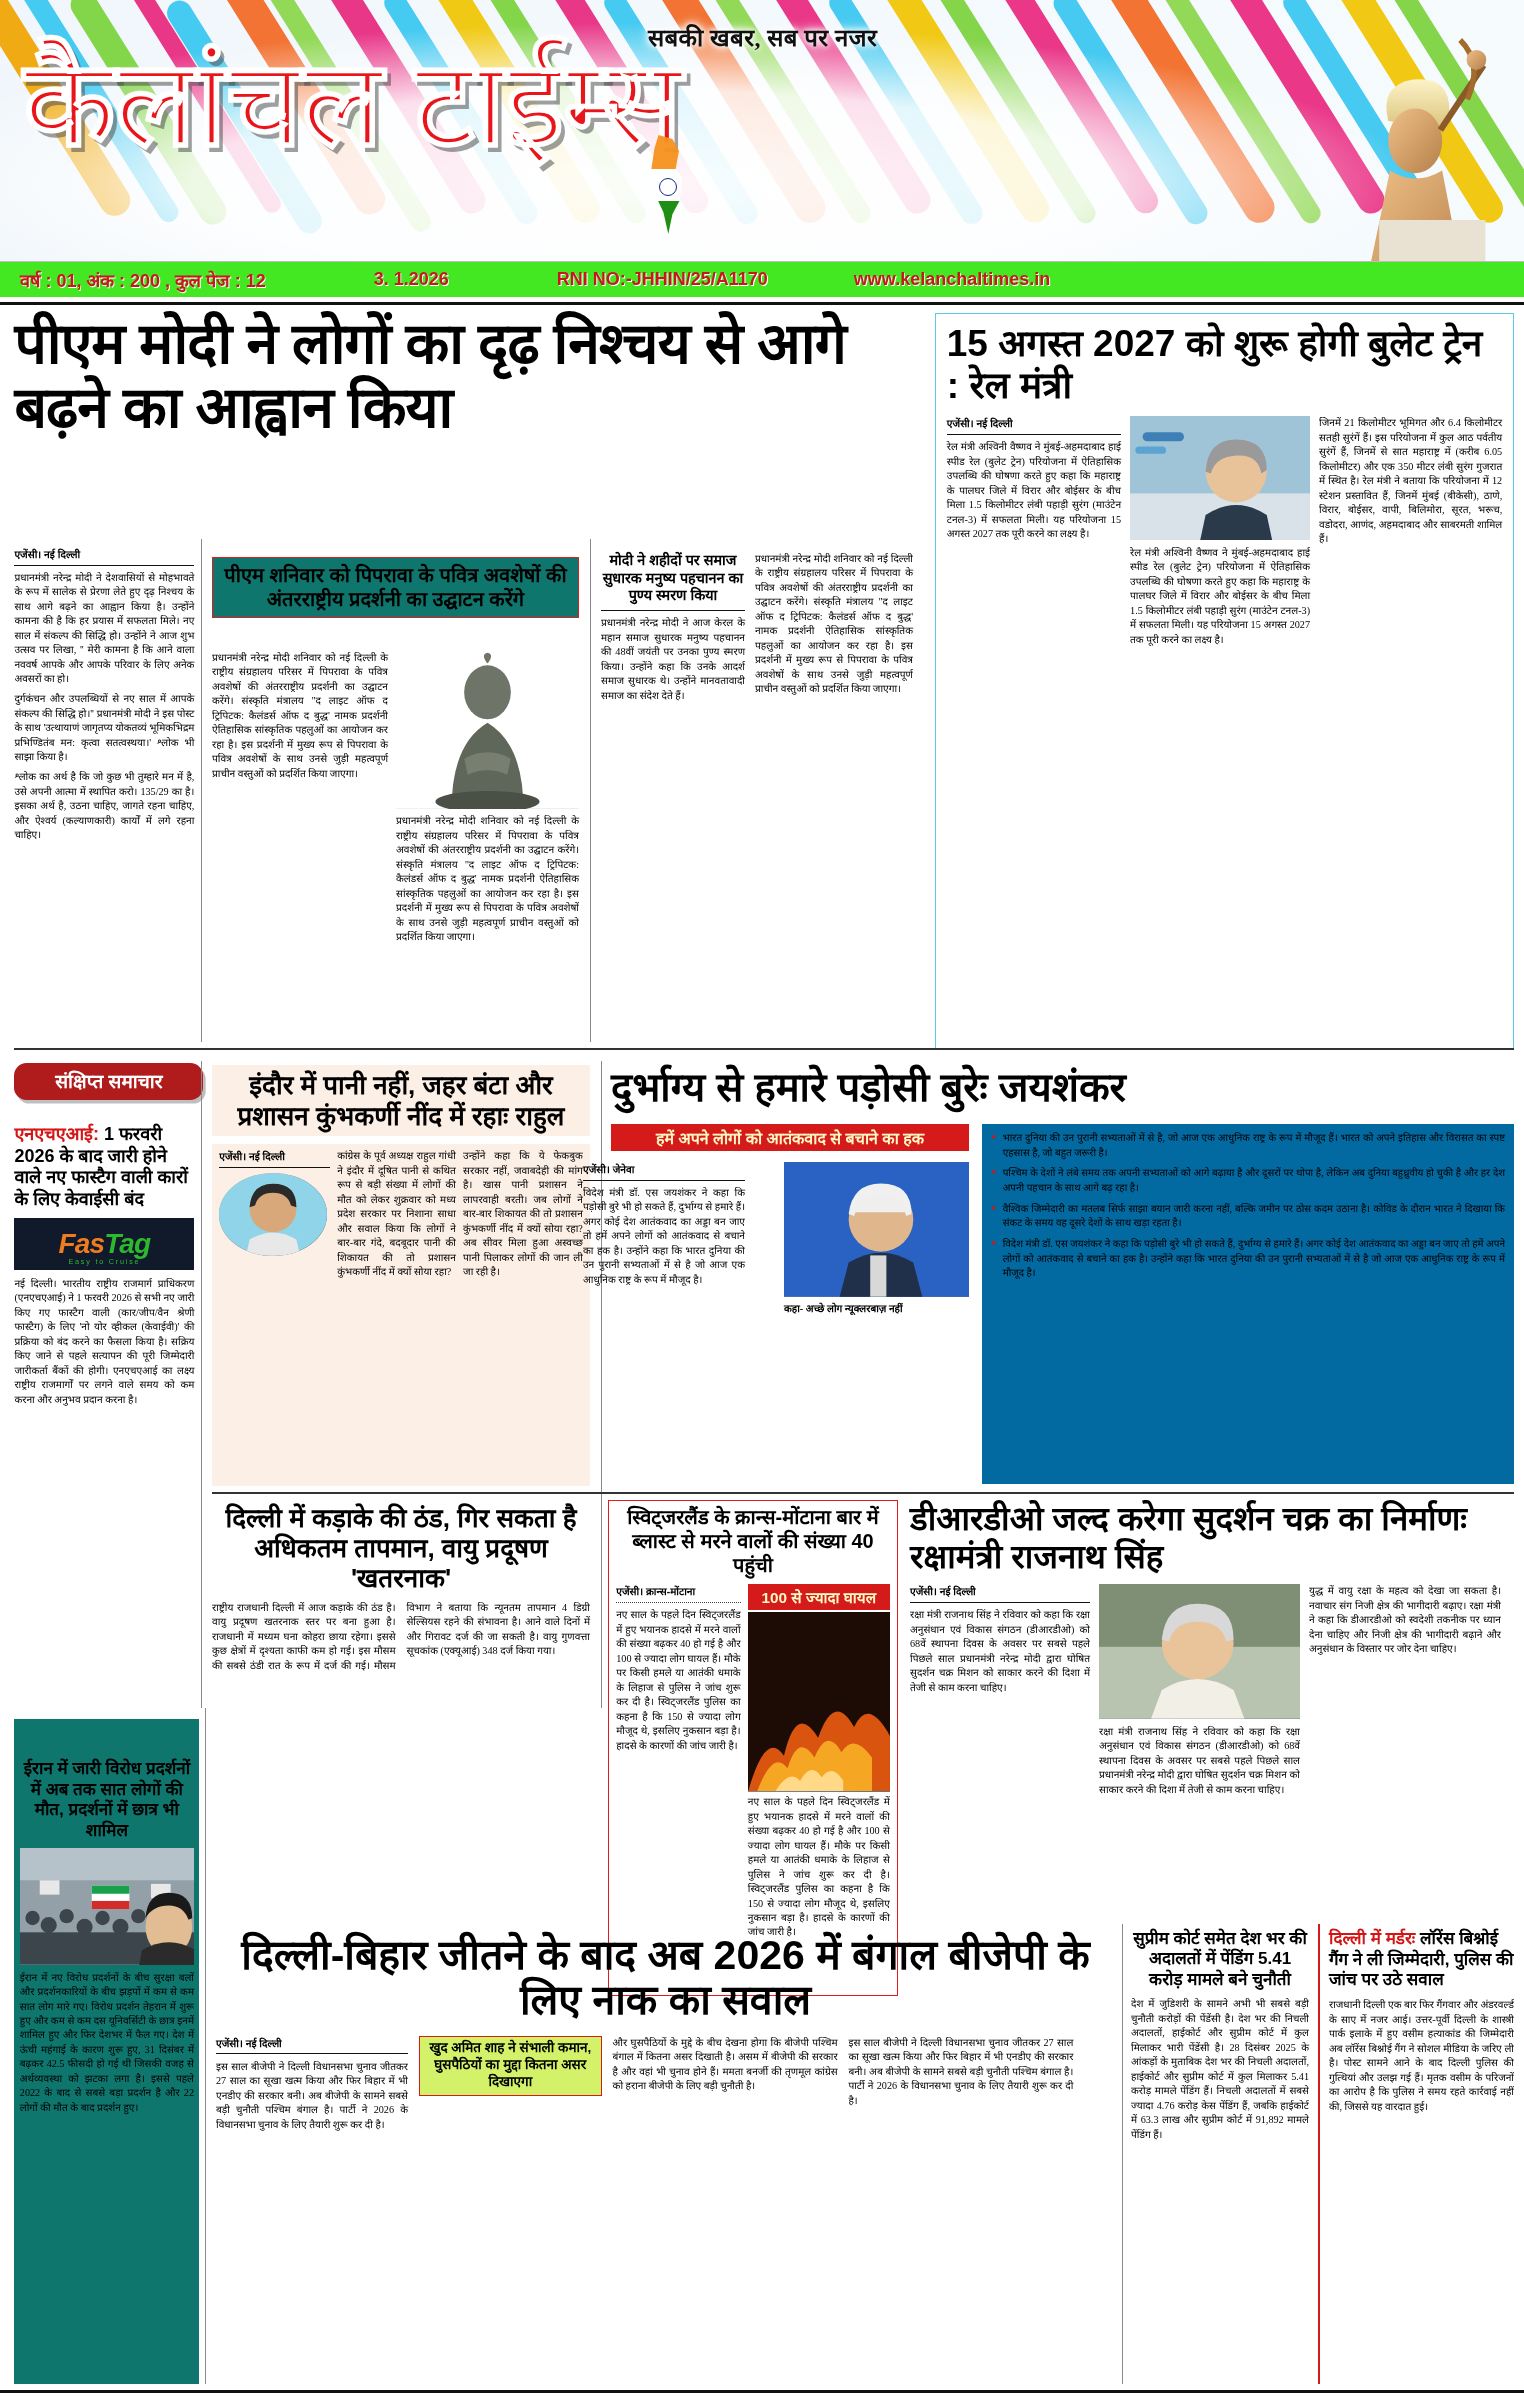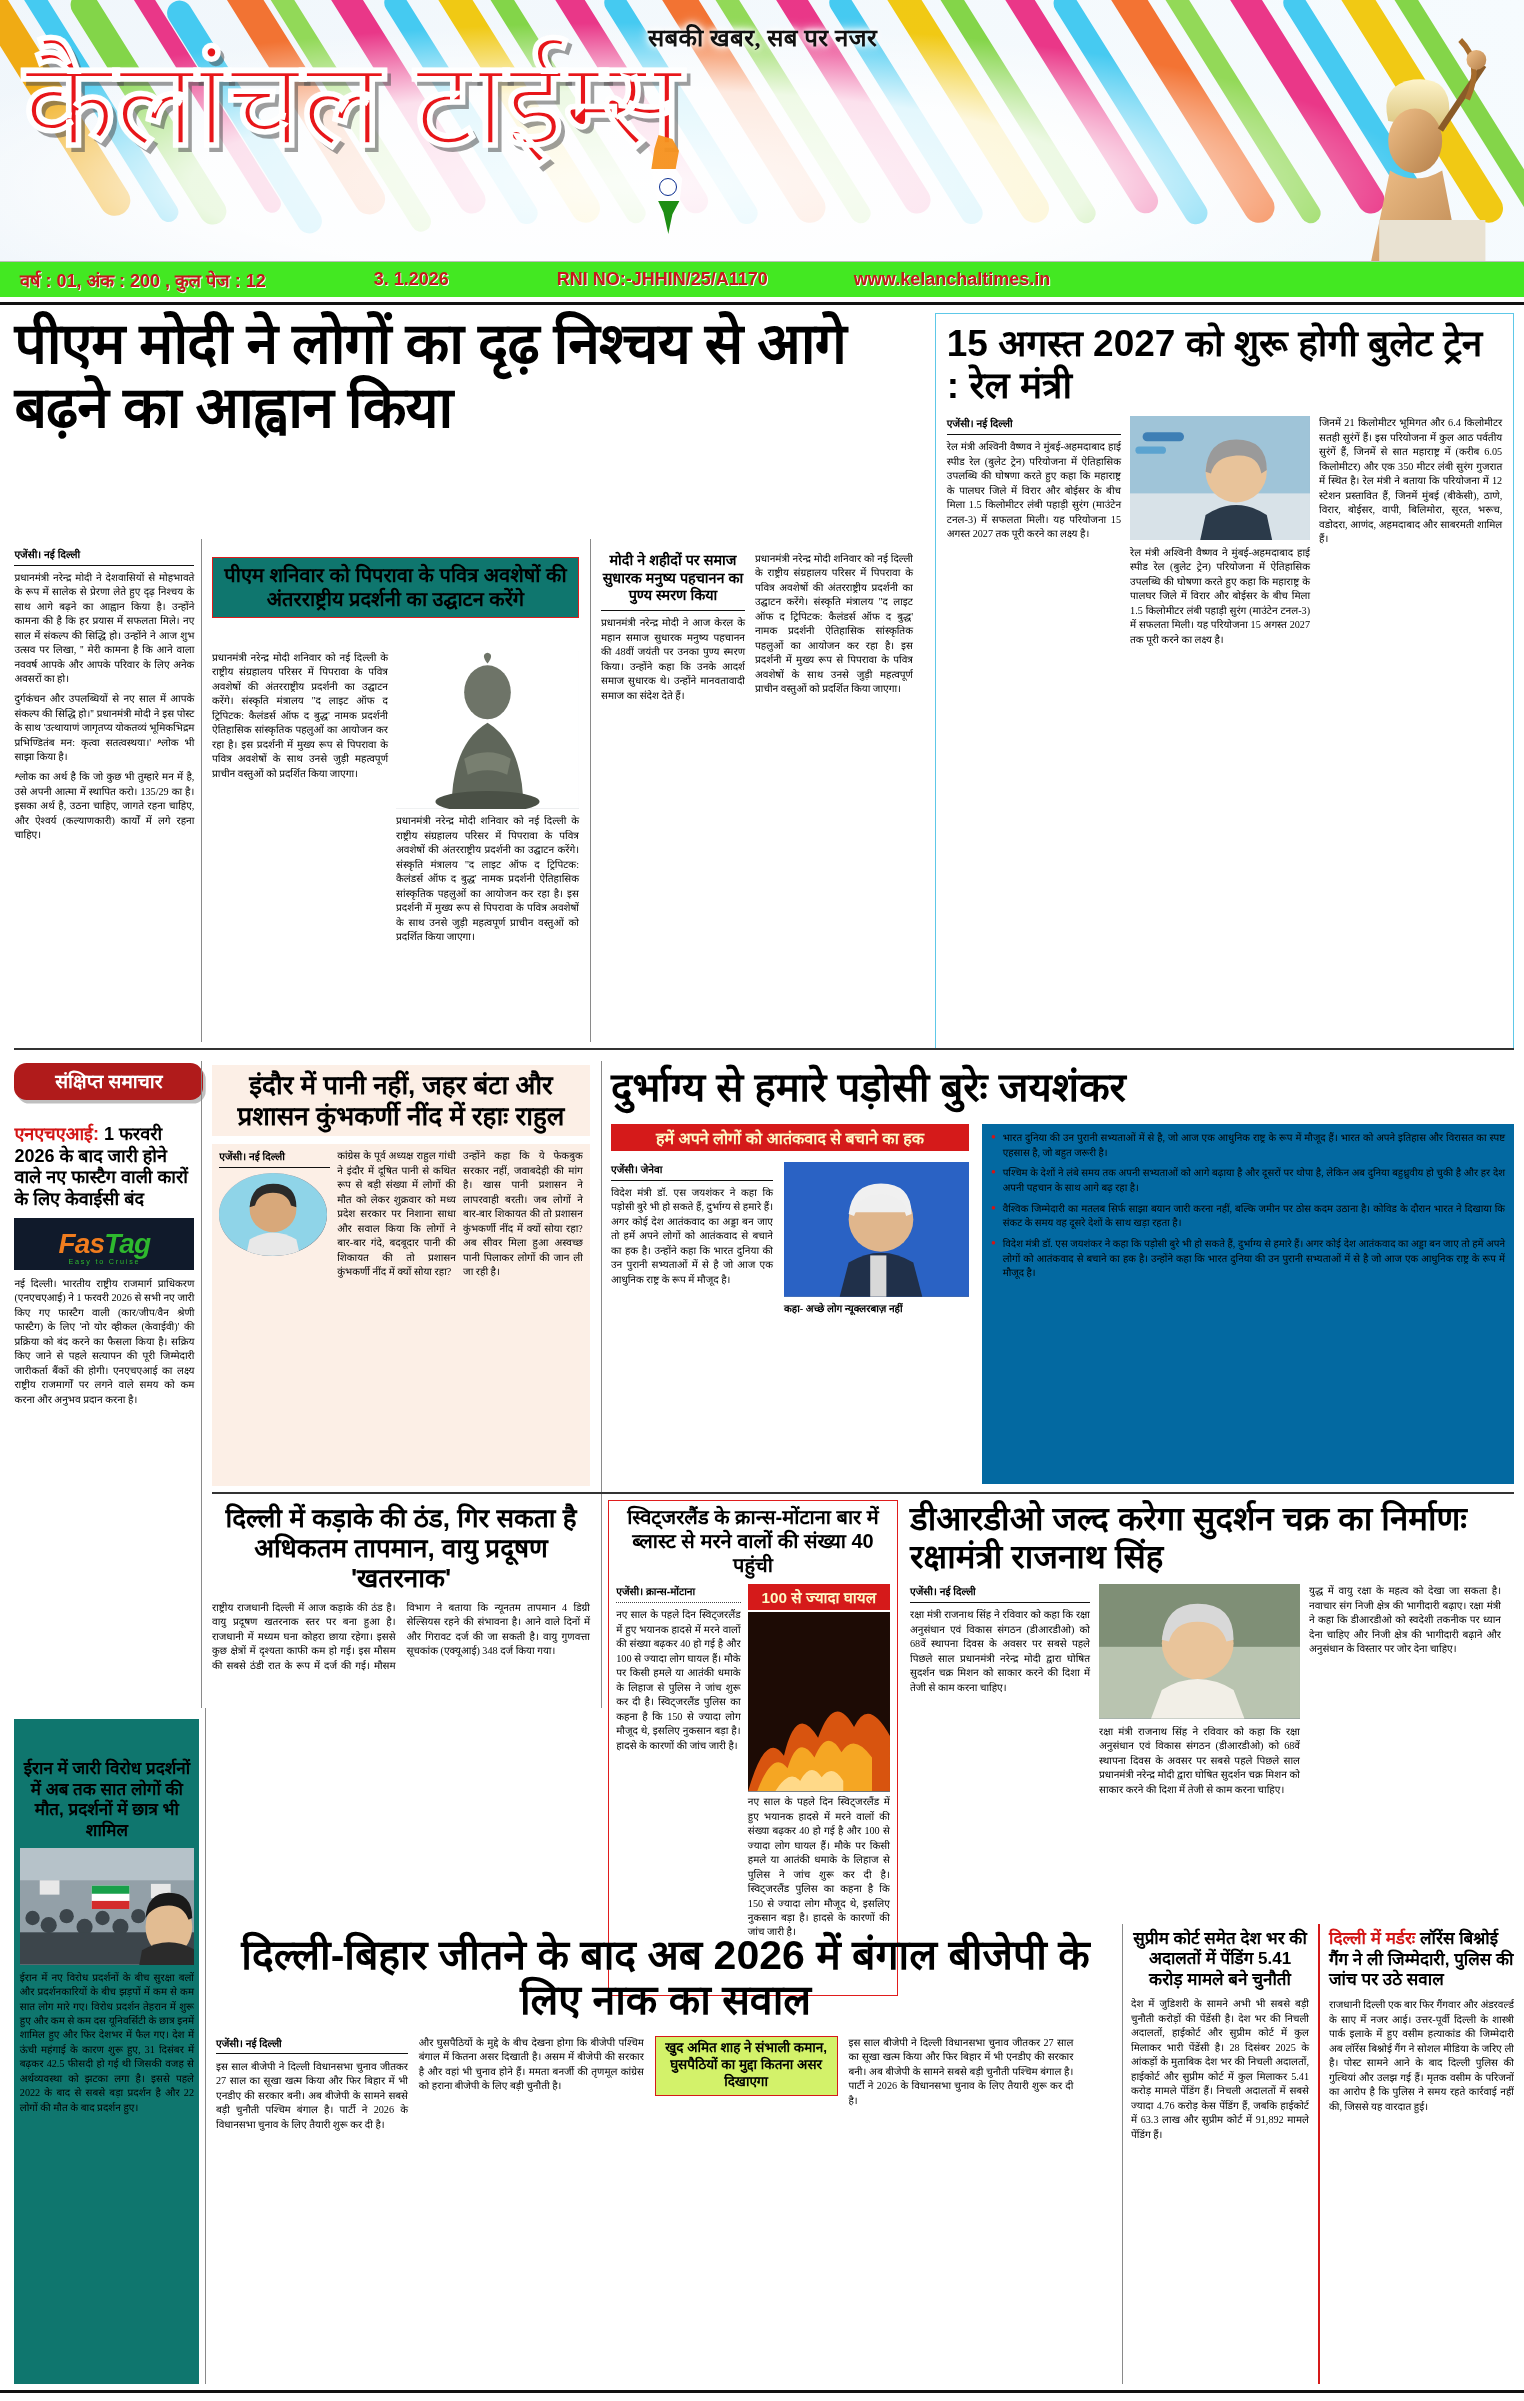--- a/index.html
+++ b/index.html
@@ -298,21 +298,21 @@
   </div>
 
   <div class="vline" style="left:601px; top:1061px; height:647px;"></div>
 
   <div class="blk" style="left:611px; top:1065px; width:903px;">
     <div class="hl" style="font-size:40px; line-height:1.1;">दुर्भाग्य से हमारे पड़ोसी बुरेः जयशंकर</div>
   </div>
 
   <div class="blk redbanner" style="left:611px; top:1124px; width:358px; font-size:16px;">हमें अपने लोगों को आतंकवाद से बचाने का हक</div>
 
-  <div class="blk" style="left:611px; top:1162px; width:162px;">
+  <div class="blk" style="left:583px; top:1162px; width:162px;">
     <div class="byline">एजेंसी। जेनेवा</div>
     <div class="rule"></div>
     <div class="body-txt">विदेश मंत्री डॉ. एस जयशंकर ने कहा कि पड़ोसी बुरे भी हो सकते हैं, दुर्भाग्य से हमारे हैं। अगर कोई देश आतंकवाद का अड्डा बन जाए तो हमें अपने लोगों को आतंकवाद से बचाने का हक है। उन्होंने कहा कि भारत दुनिया की उन पुरानी सभ्यताओं में से है जो आज एक आधुनिक राष्ट्र के रूप में मौजूद है।</div>
   </div>
 
   <div class="blk" style="left:784px; top:1162px; width:185px;">
     <div class="ph bluebg" style="width:185px; height:135px;">
       <svg viewBox="0 0 206 150" style="position:absolute; inset:0; z-index:2;">
         <rect width="206" height="150" fill="#2a62c4"></rect>
         <circle cx="108" cy="64" r="36" fill="#e0b68c"></circle>
@@ -428,25 +428,25 @@
   <div class="vline" style="left:205px; top:1708px; height:676px;"></div>
 
   <div class="blk" style="left:216px; top:1933px; width:899px;">
     <div class="hl" style="font-size:41px; line-height:1.1; text-align:center;">दिल्ली-बिहार जीतने के बाद अब 2026 में बंगाल बीजेपी के लिए नाक का सवाल</div>
     <div style="display:flex; gap:10.8px; margin-top:12.6px;">
       <div style="width:192px;">
         <div class="byline">एजेंसी। नई दिल्ली</div>
         <div class="rule"></div>
         <div class="body-txt">इस साल बीजेपी ने दिल्ली विधानसभा चुनाव जीतकर 27 साल का सूखा खत्म किया और फिर बिहार में भी एनडीए की सरकार बनी। अब बीजेपी के सामने सबसे बड़ी चुनौती पश्चिम बंगाल है। पार्टी ने 2026 के विधानसभा चुनाव के लिए तैयारी शुरू कर दी है।</div>
       </div>
+      <div style="width:183px;">
+        <div class="greenbadge">खुद अमित शाह ने संभाली कमान, घुसपैठियों का मुद्दा कितना असर दिखाएगा</div>
+      </div>
       <div style="width:225px;">
         <div class="body-txt">और घुसपैठियों के मुद्दे के बीच देखना होगा कि बीजेपी पश्चिम बंगाल में कितना असर दिखाती है। असम में बीजेपी की सरकार है और वहां भी चुनाव होने हैं। ममता बनर्जी की तृणमूल कांग्रेस को हराना बीजेपी के लिए बड़ी चुनौती है।</div>
-      </div>
-      <div style="width:183px;">
-        <div class="greenbadge">खुद अमित शाह ने संभाली कमान, घुसपैठियों का मुद्दा कितना असर दिखाएगा</div>
       </div>
       <div style="width:225px;">
         <div class="body-txt">इस साल बीजेपी ने दिल्ली विधानसभा चुनाव जीतकर 27 साल का सूखा खत्म किया और फिर बिहार में भी एनडीए की सरकार बनी। अब बीजेपी के सामने सबसे बड़ी चुनौती पश्चिम बंगाल है। पार्टी ने 2026 के विधानसभा चुनाव के लिए तैयारी शुरू कर दी है।</div>
       </div>
     </div>
   </div>
 
   <div class="vline" style="left:1122px; top:1924px; height:460px;"></div>
 
   <div class="blk" style="left:1131px; top:1929px; width:178px;">

